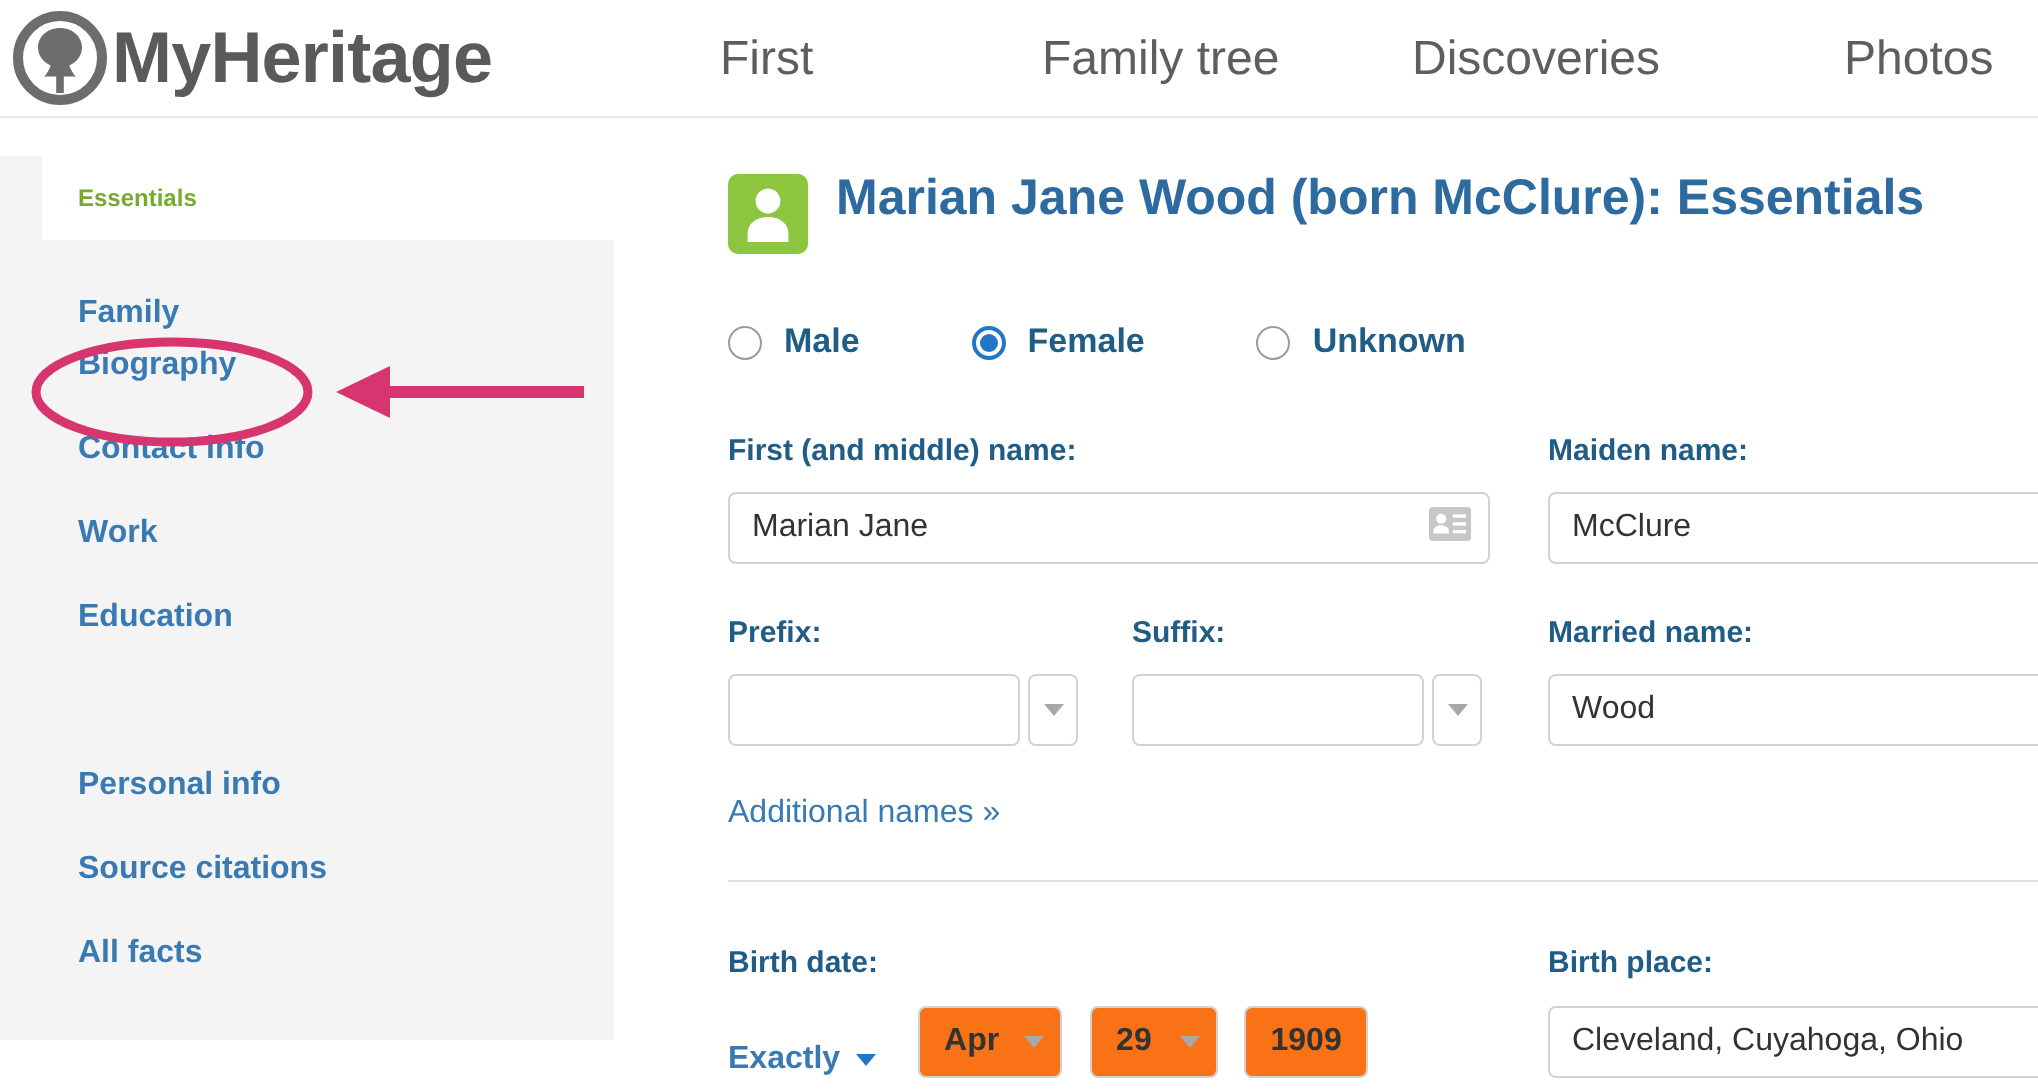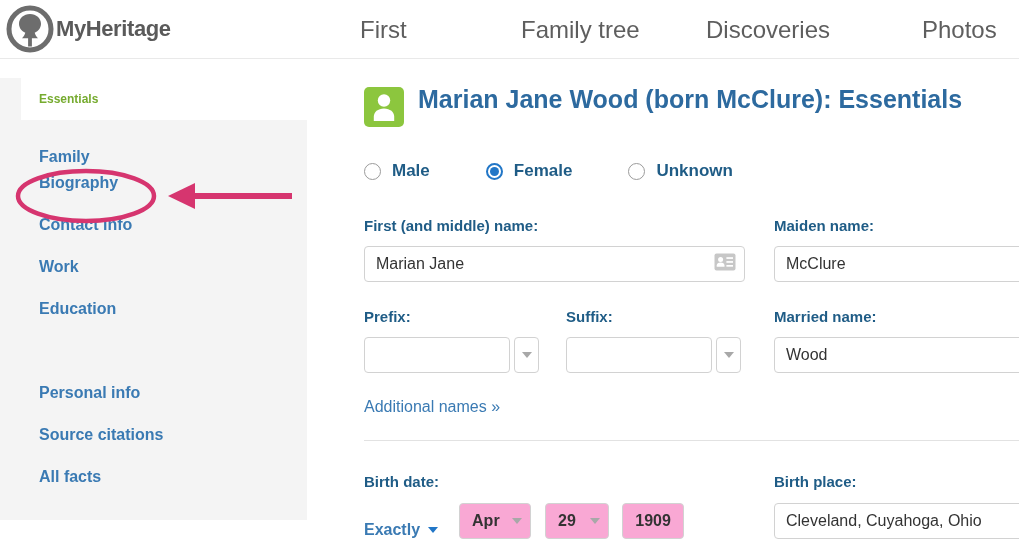--- a/index.html
+++ b/index.html
@@ -26,21 +26,21 @@
     background: #ffffff;
     border-bottom: 1px solid #e9e9e9;
   }
   #logo {
     position: absolute; left: 6px; top: 5px;
     display: flex; align-items: center;
     height: 48px;
   }
   #logo-mark { width: 48px; height: 48px; display: block; }
   #logo-text {
-    font-size: 22px;
+    font-size: 36px;
     font-weight: bold;
     color: #5a5a5a;
     letter-spacing: -0.4px;
     margin-left: 2px;
     line-height: 1;
   }
   #mainnav {
     position: absolute; left: 360px; top: 0;
     height: 59px;
     display: flex; align-items: center;
@@ -208,21 +208,21 @@
   }
   .divider {
     height: 1px;
     background: #e2e2e2;
   }
 
   .selbox {
     height: 36px;
     border: 1px solid #d2d2d2;
     border-radius: 4px;
-    background: #f9a8d4;
+    background: #f97316;
     display: flex; align-items: center;
     padding: 0 8px 0 12px;
     font-size: 16px;
     color: #333;
   }
   .selbox .caret { margin-left: 9px; }
 
   
   .abs { position: absolute; }
 </style>

